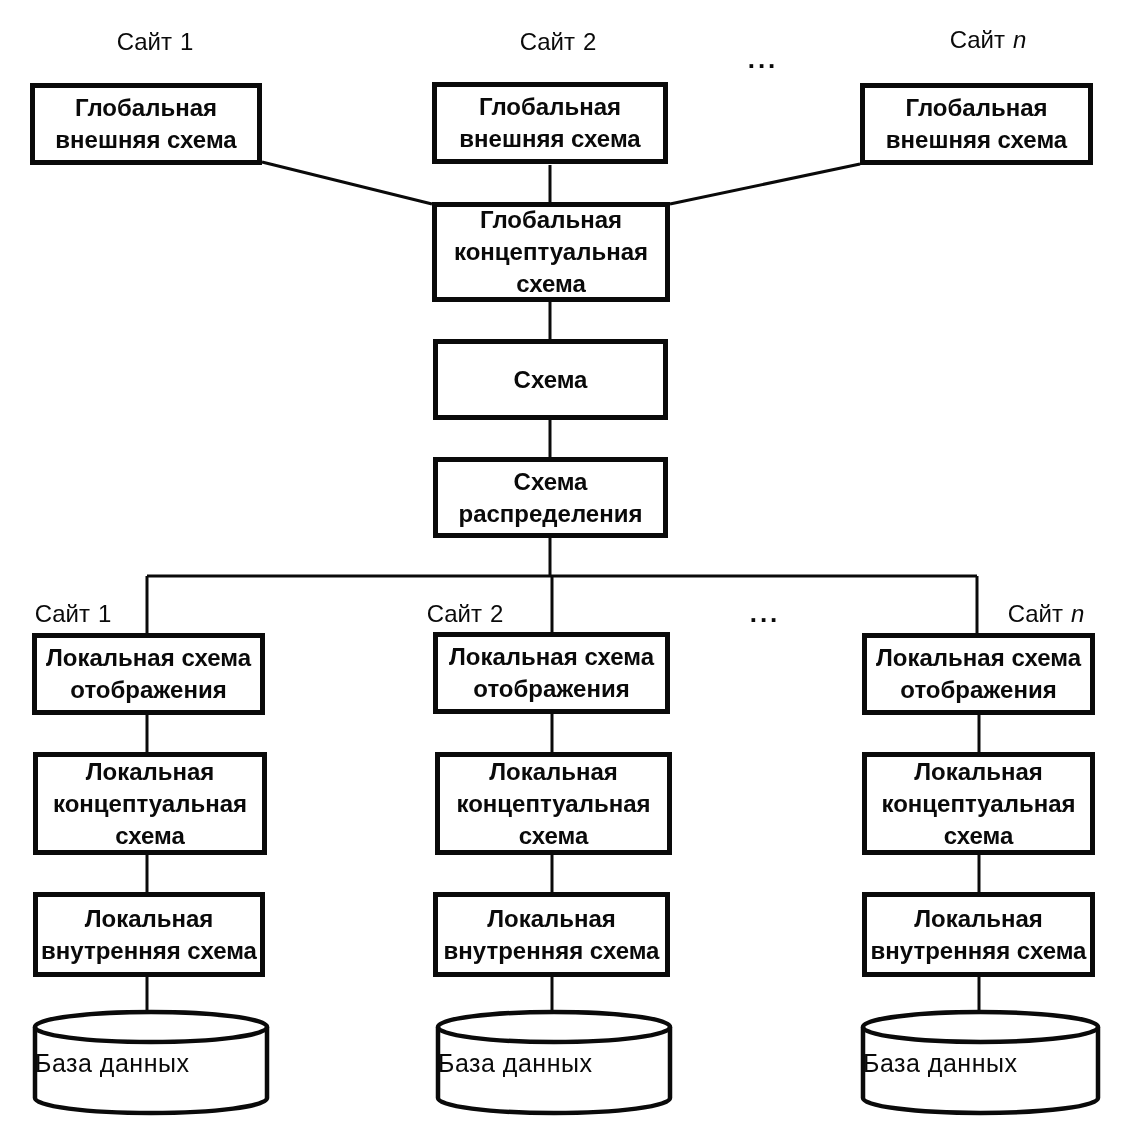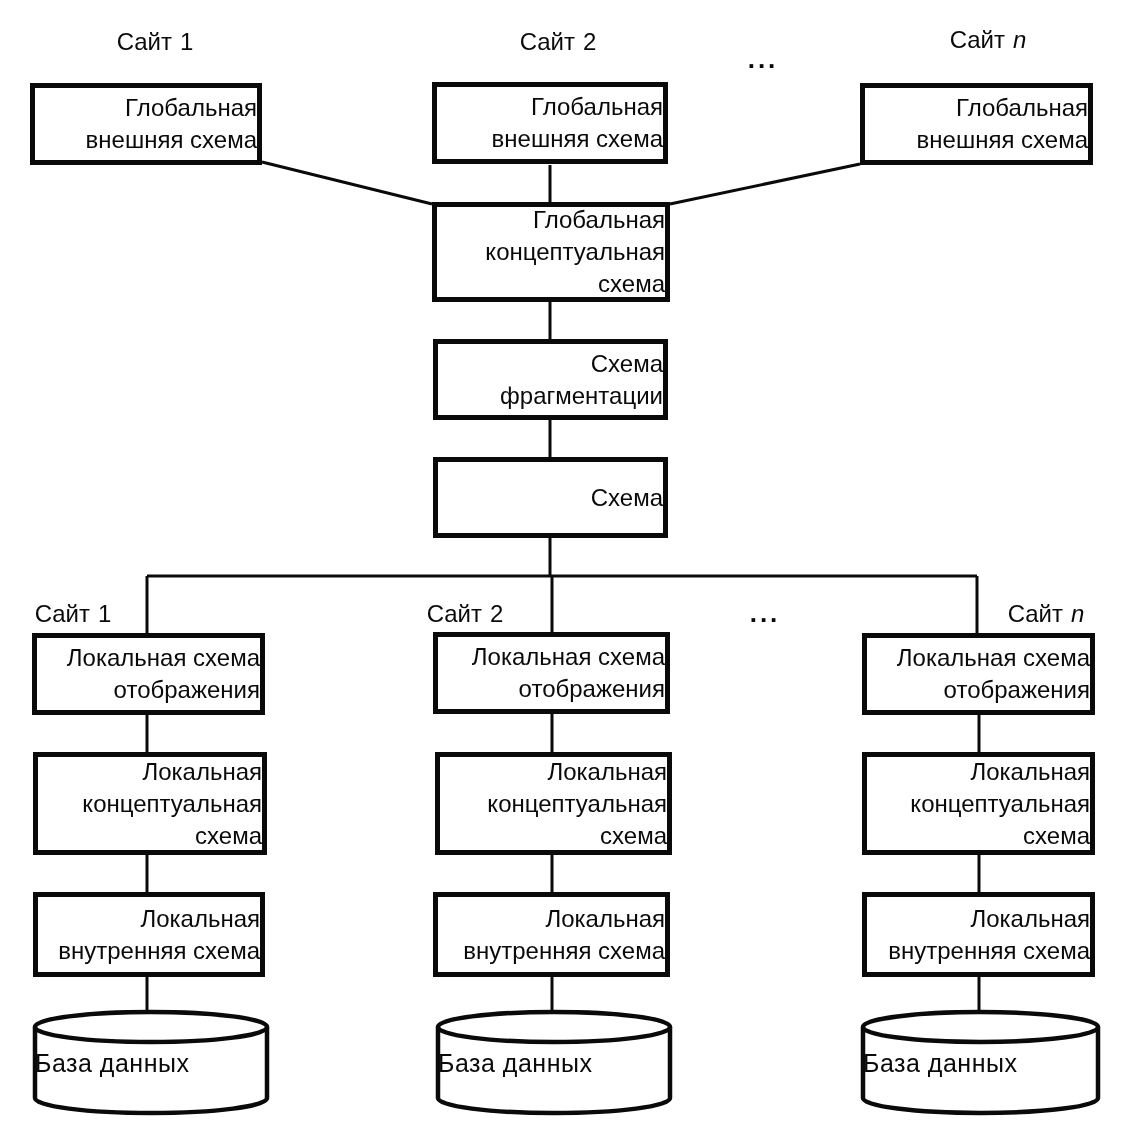--- a/index.html
+++ b/index.html
@@ -11,24 +11,25 @@
     color:#0a0a0a;
     overflow:hidden;
   }
   .lines{position:absolute;left:0;top:0;width:1131px;height:1142px;}
   .box{
     position:absolute;
     box-sizing:border-box;
     border:5px solid #0a0a0a;
     background:#ffffff;
     display:flex;flex-direction:column;
-    justify-content:center;align-items:flex-end;
+    justify-content:center;align-items:center;
     text-align:center;
     font-size:24px;line-height:32px;
     color:#0a0a0a;
+    font-weight:bold;
   }
   .slabel{
     position:absolute;
     font-size:24px;line-height:24px;
     text-align:center;color:#0a0a0a;
     white-space:nowrap;
   }
   .slabel .num{margin-left:8px;}
   .slabel .var{font-style:italic;}
   .dots{
@@ -113,24 +114,24 @@
     <div>внешняя схема</div>
   </div>
 
   <div class="box" style="left:432px;top:202px;width:238px;height:100px;">
     <div>Глобальная</div>
     <div>концептуальная</div>
     <div>схема</div>
   </div>
   <div class="box" style="left:433px;top:339px;width:235px;height:81px;">
     <div>Схема</div>
-    <div>фрагментации</div>
   </div>
   <div class="box" style="left:433px;top:457px;width:235px;height:81px;">
     <div>Схема</div>
+    <div>распределения</div>
   </div>
 
   <div class="slabel" style="left:28px;top:602px;width:90px;">
     <span>Сайт</span><span class="num">1</span>
   </div>
   <div class="slabel" style="left:420px;top:602px;width:90px;">
     <span>Сайт</span><span class="num">2</span>
   </div>
   <div class="dots" style="left:747px;top:598px;width:36px;">...</div>
   <div class="slabel" style="left:1001px;top:602px;width:90px;">

